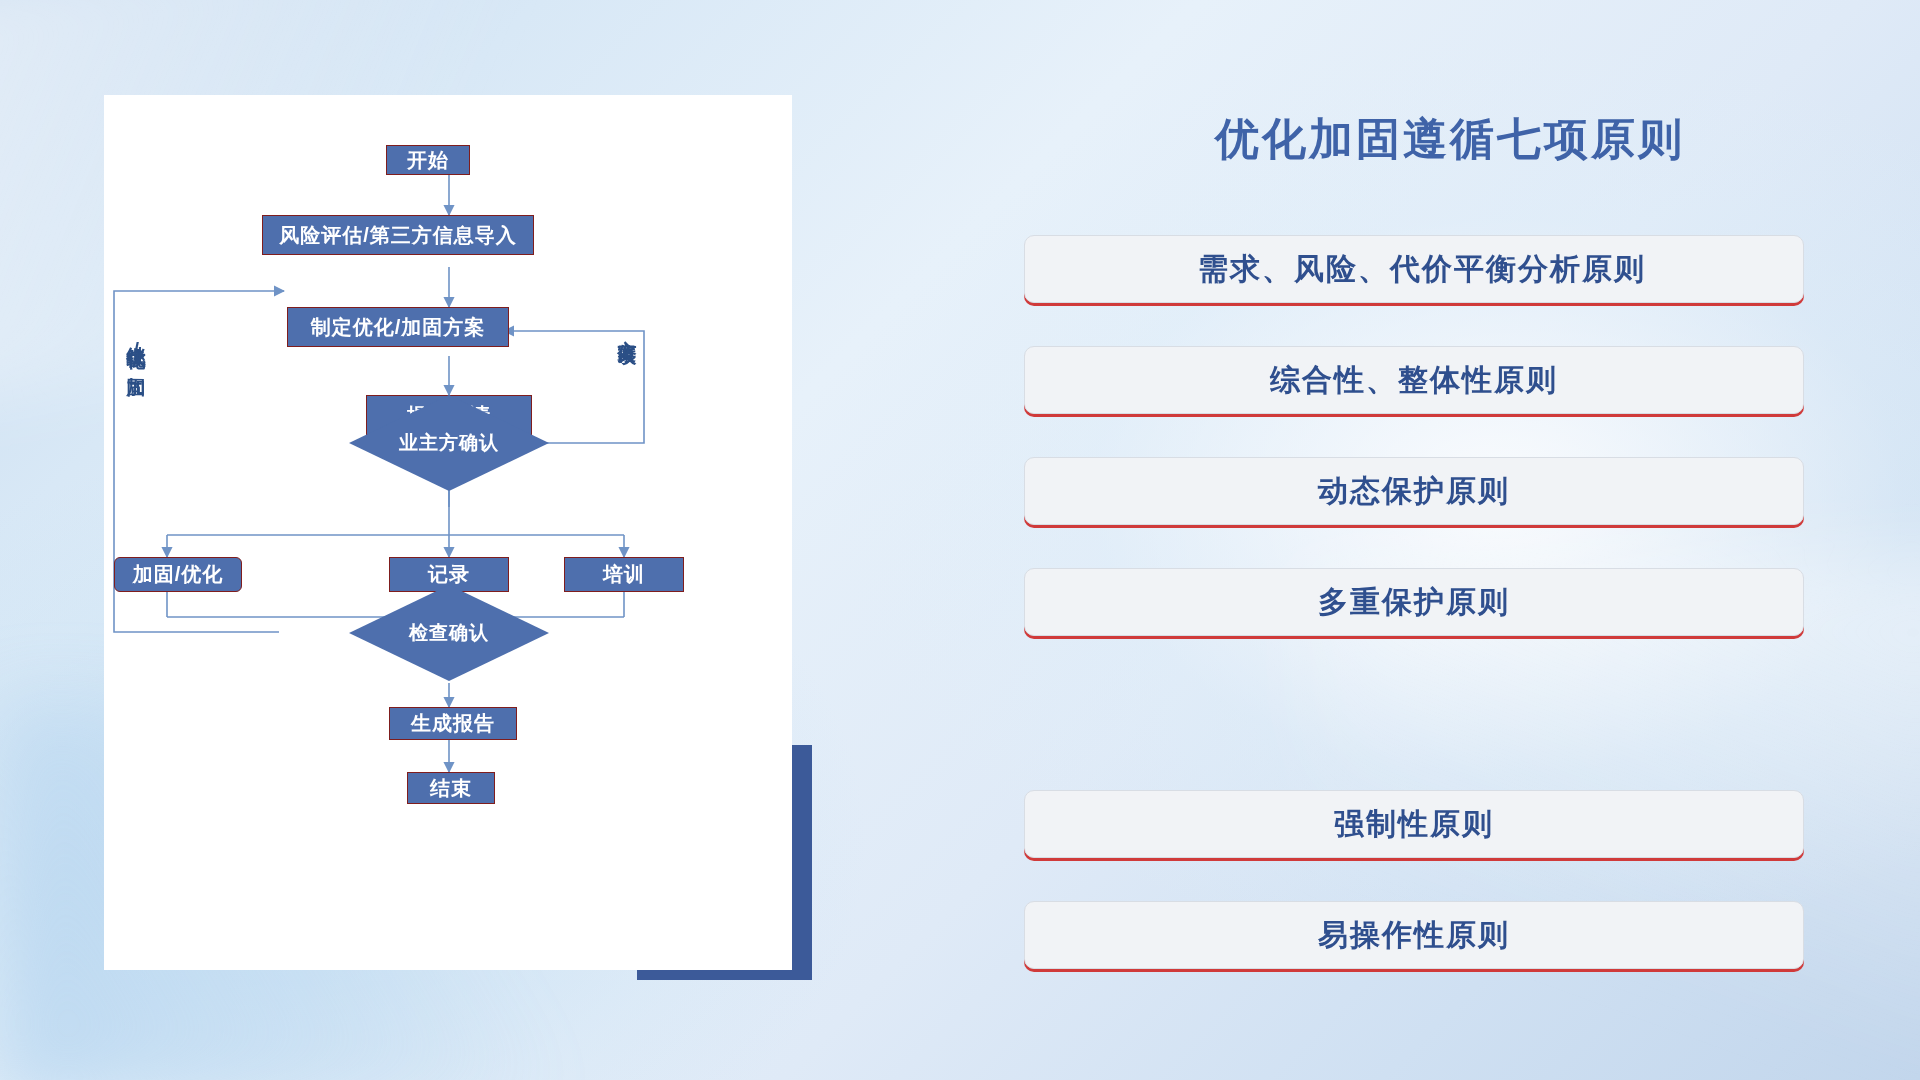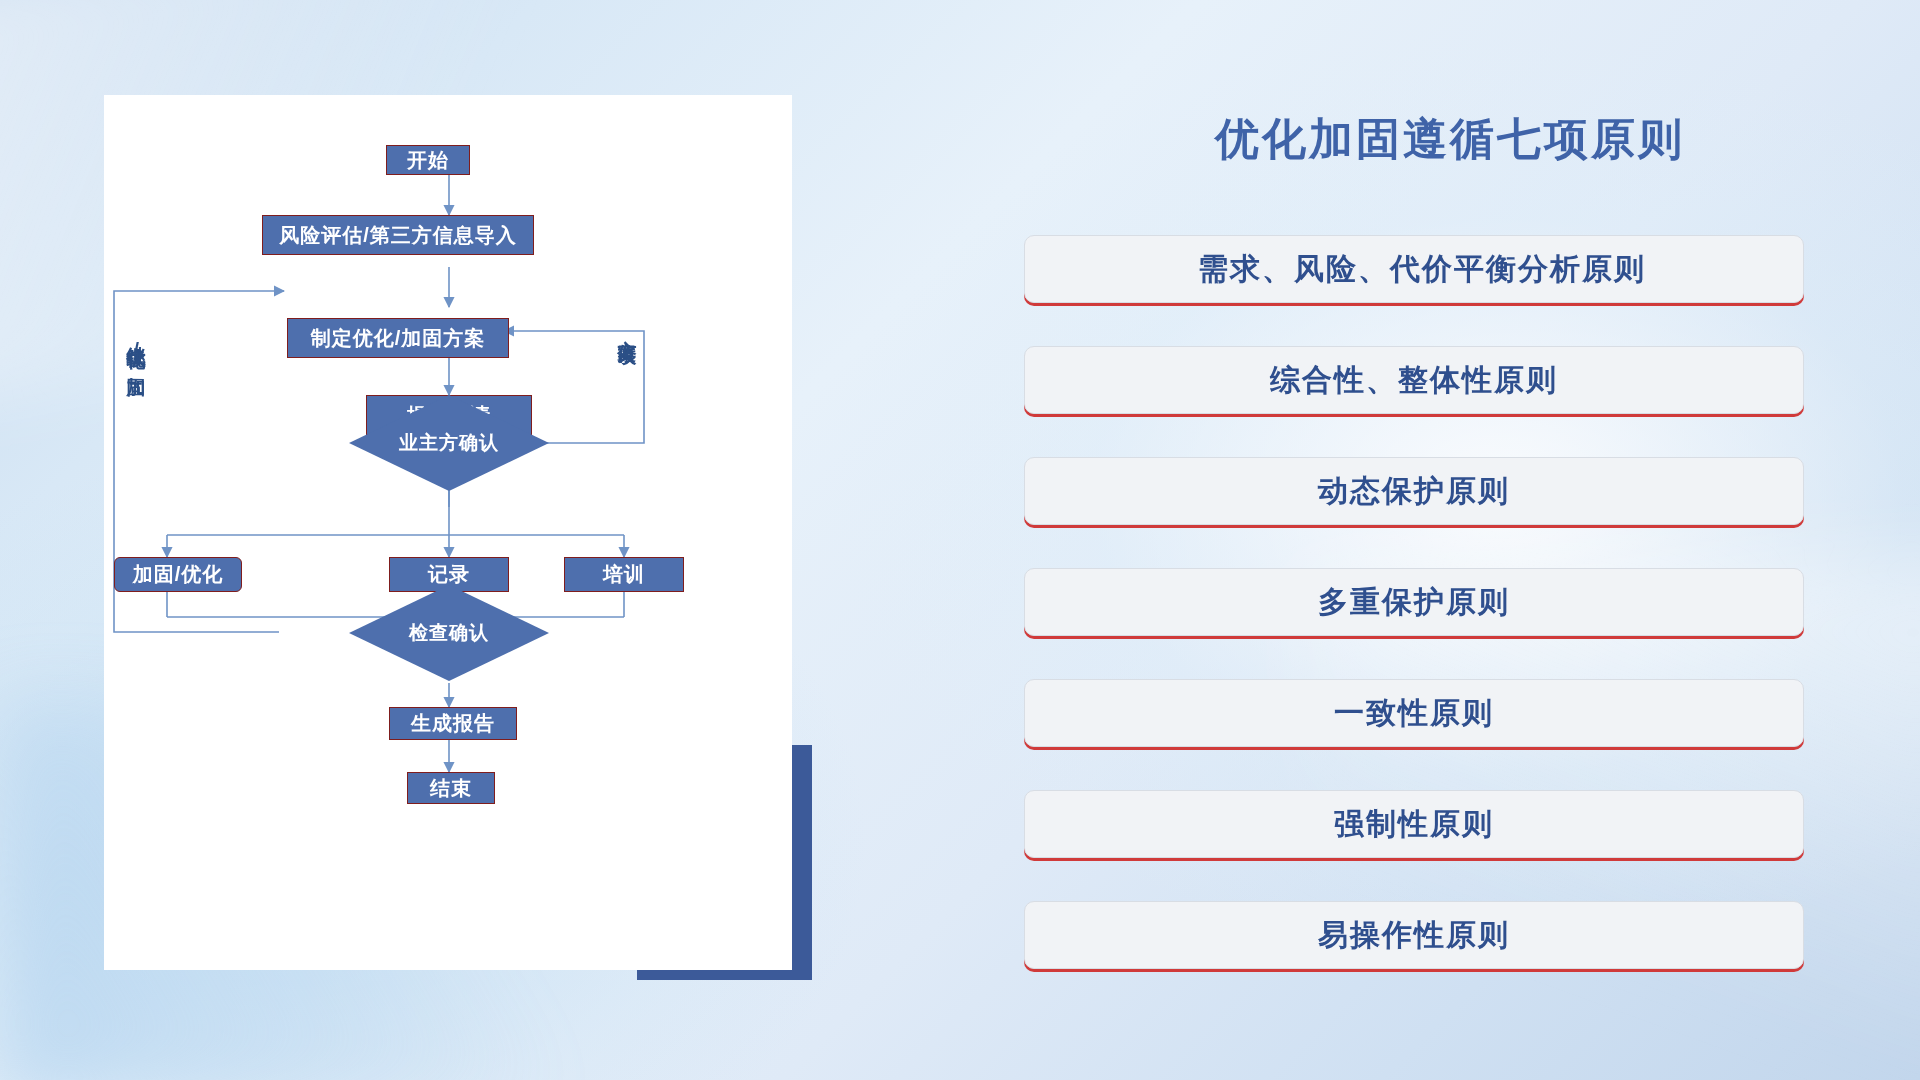--- a/index.html
+++ b/index.html
@@ -210,21 +210,21 @@
     </svg>
 
     <div class="node" style="left:282px; top:50px; width:84px; height:30px;">
       <span>开始</span>
     </div>
 
     <div class="node" style="left:158px; top:120px; width:272px; height:40px;">
       <span>风险评估/第三方信息导入</span>
     </div>
 
-    <div class="node" style="left:183px; top:223px; width:222px; height:40px;">
+    <div class="node" style="left:183px; top:212px; width:222px; height:40px;">
       <span>制定优化/加固方案</span>
     </div>
 
     <div class="node" style="left:262px; top:300px; width:166px; height:40px;">
       <span>提交申请</span>
     </div>
 
     <div class="diamond-wrap" style="left:245px; top:302px; width:200px; height:96px; top:348px; margin-top:-48px;">
       <div class="diamond-shape" style="clip-path: polygon(50% 0%, 100% 50%, 50% 100%, 0% 50%);"></div>
       <span class="diamond-label">业主方确认</span>
@@ -268,23 +268,20 @@
   </div>
   <div class="pill" style="top:346px;">
     <span>综合性、整体性原则</span>
   </div>
   <div class="pill" style="top:457px;">
     <span>动态保护原则</span>
   </div>
   <div class="pill" style="top:568px;">
     <span>多重保护原则</span>
   </div>
-  <div class="pill" style="top:679px;">
-    <span>一致性原则</span>
-  </div>
   <div class="pill" style="top:790px;">
     <span>强制性原则</span>
   </div>
   <div class="pill" style="top:901px;text-align:center;">
     <span>易操作性原则</span>
   </div>
 
 </div>
 
 </body></html>

